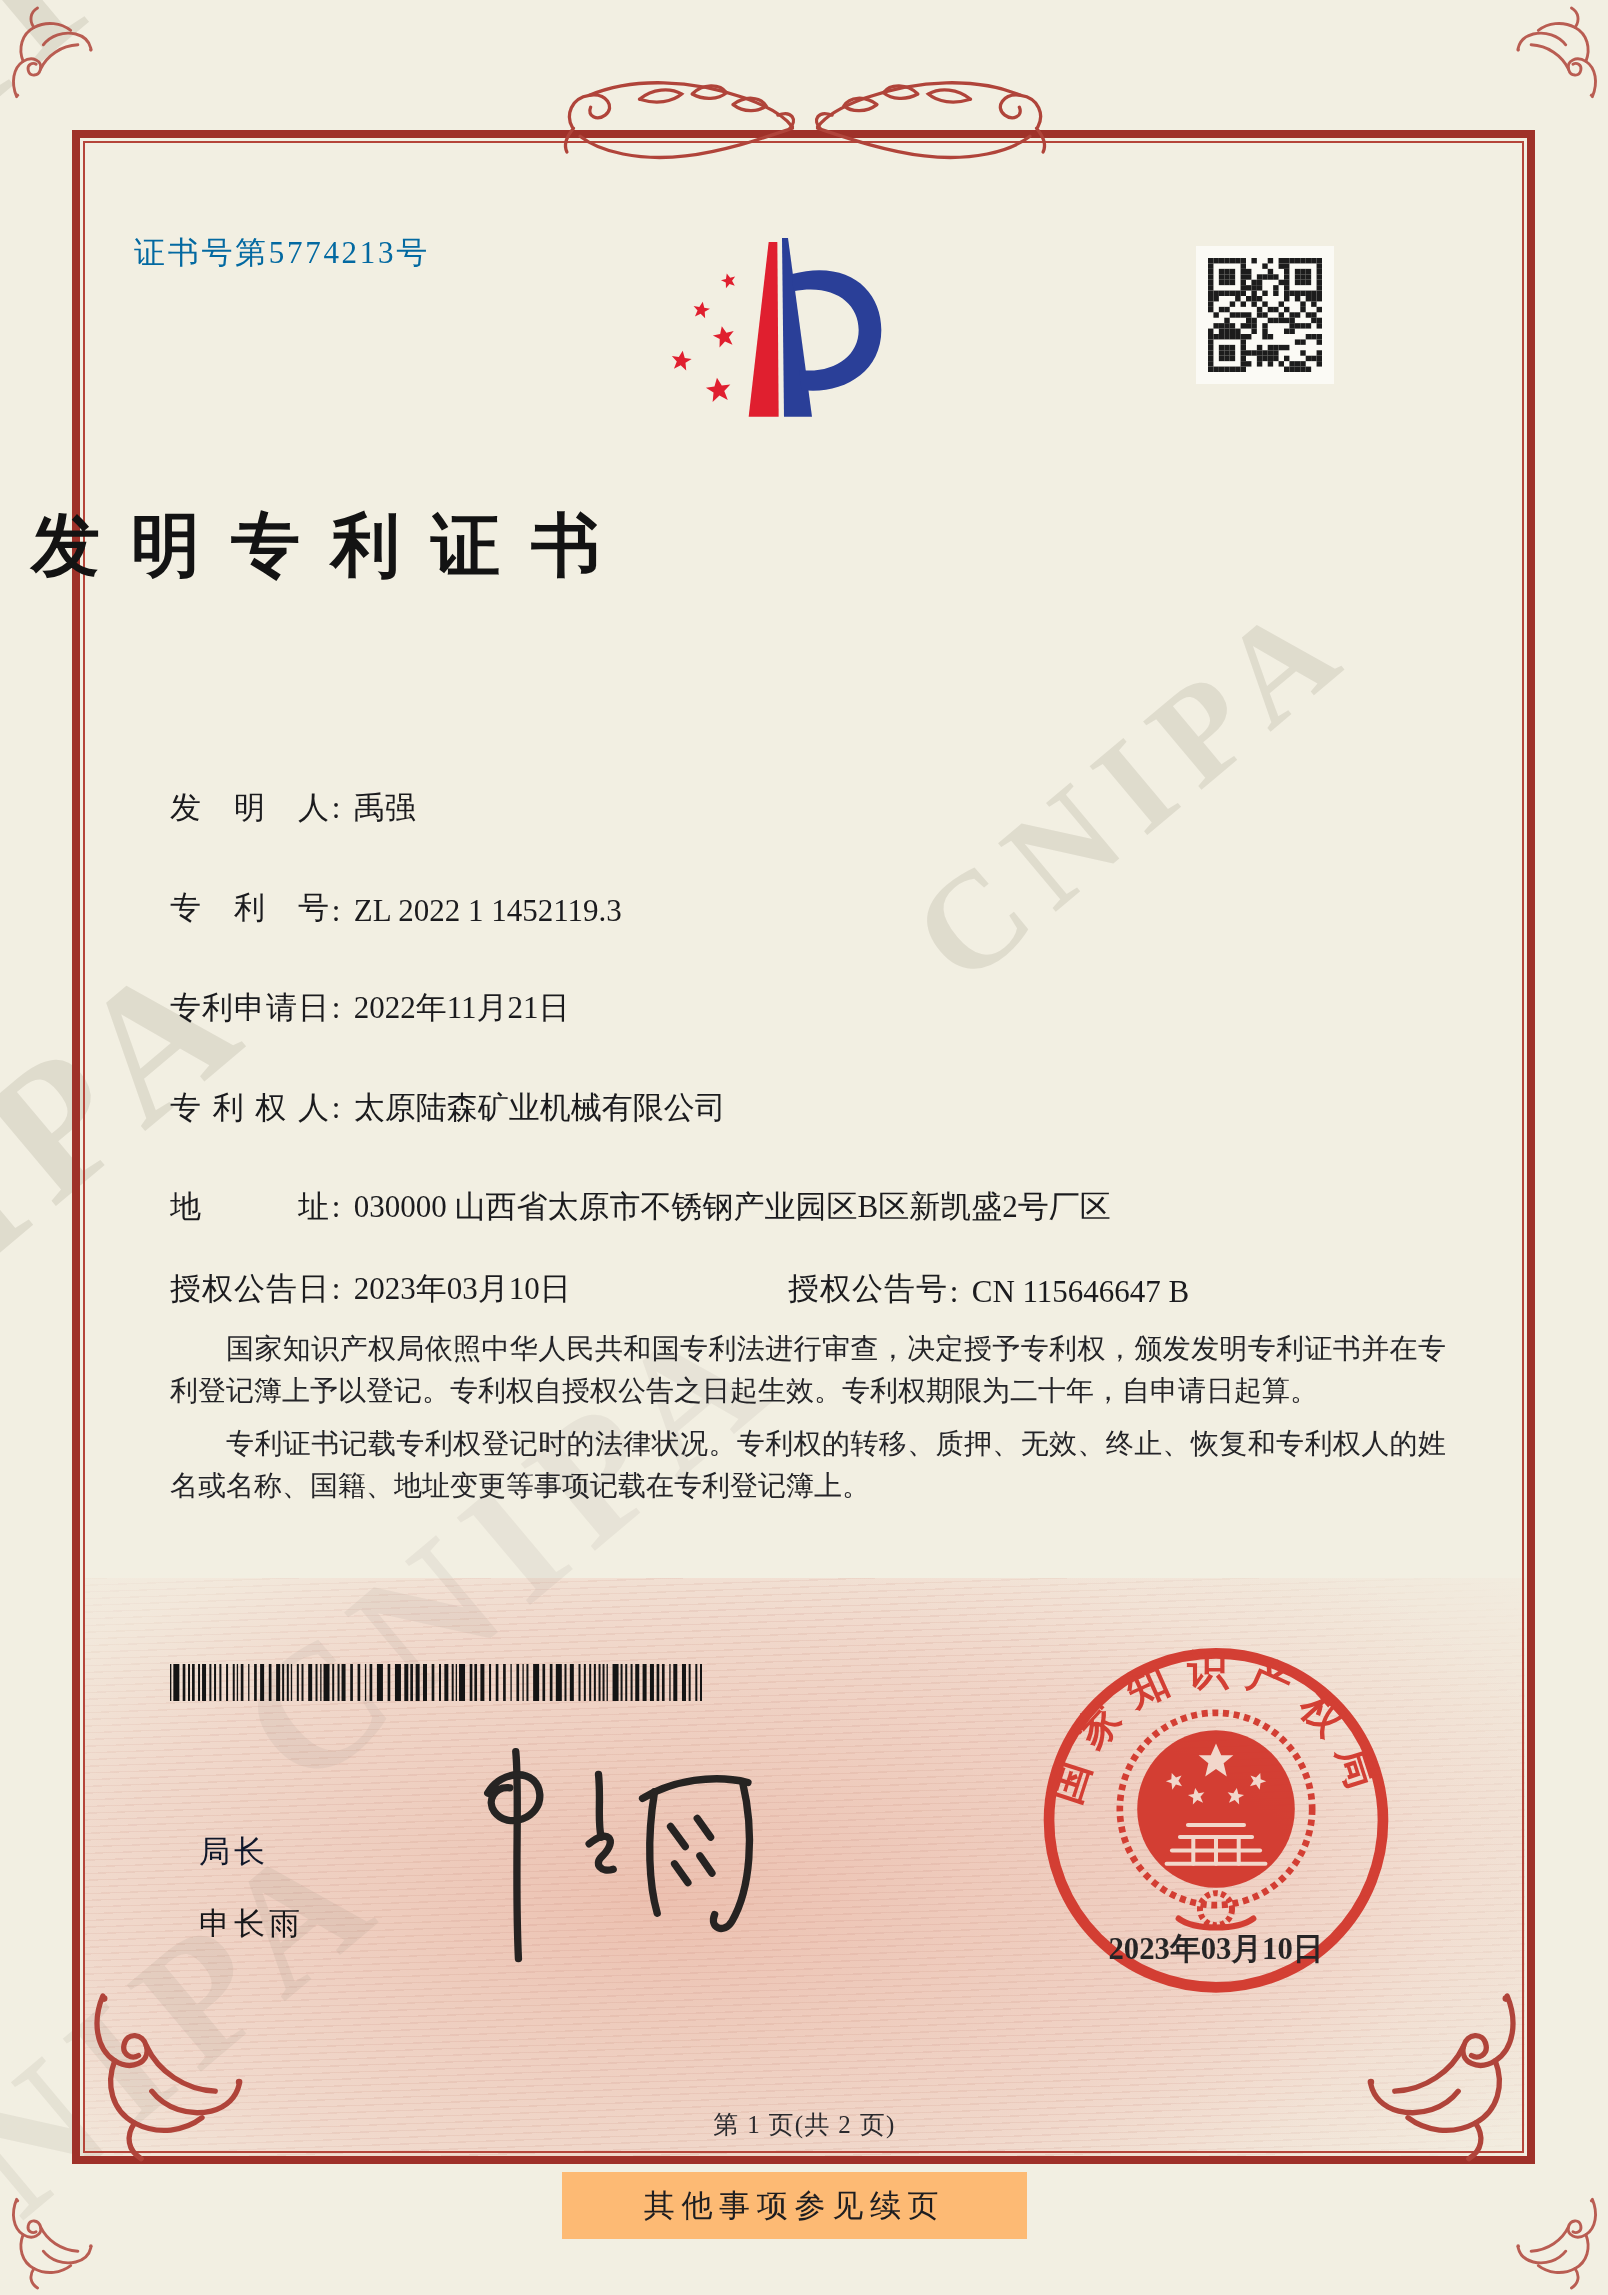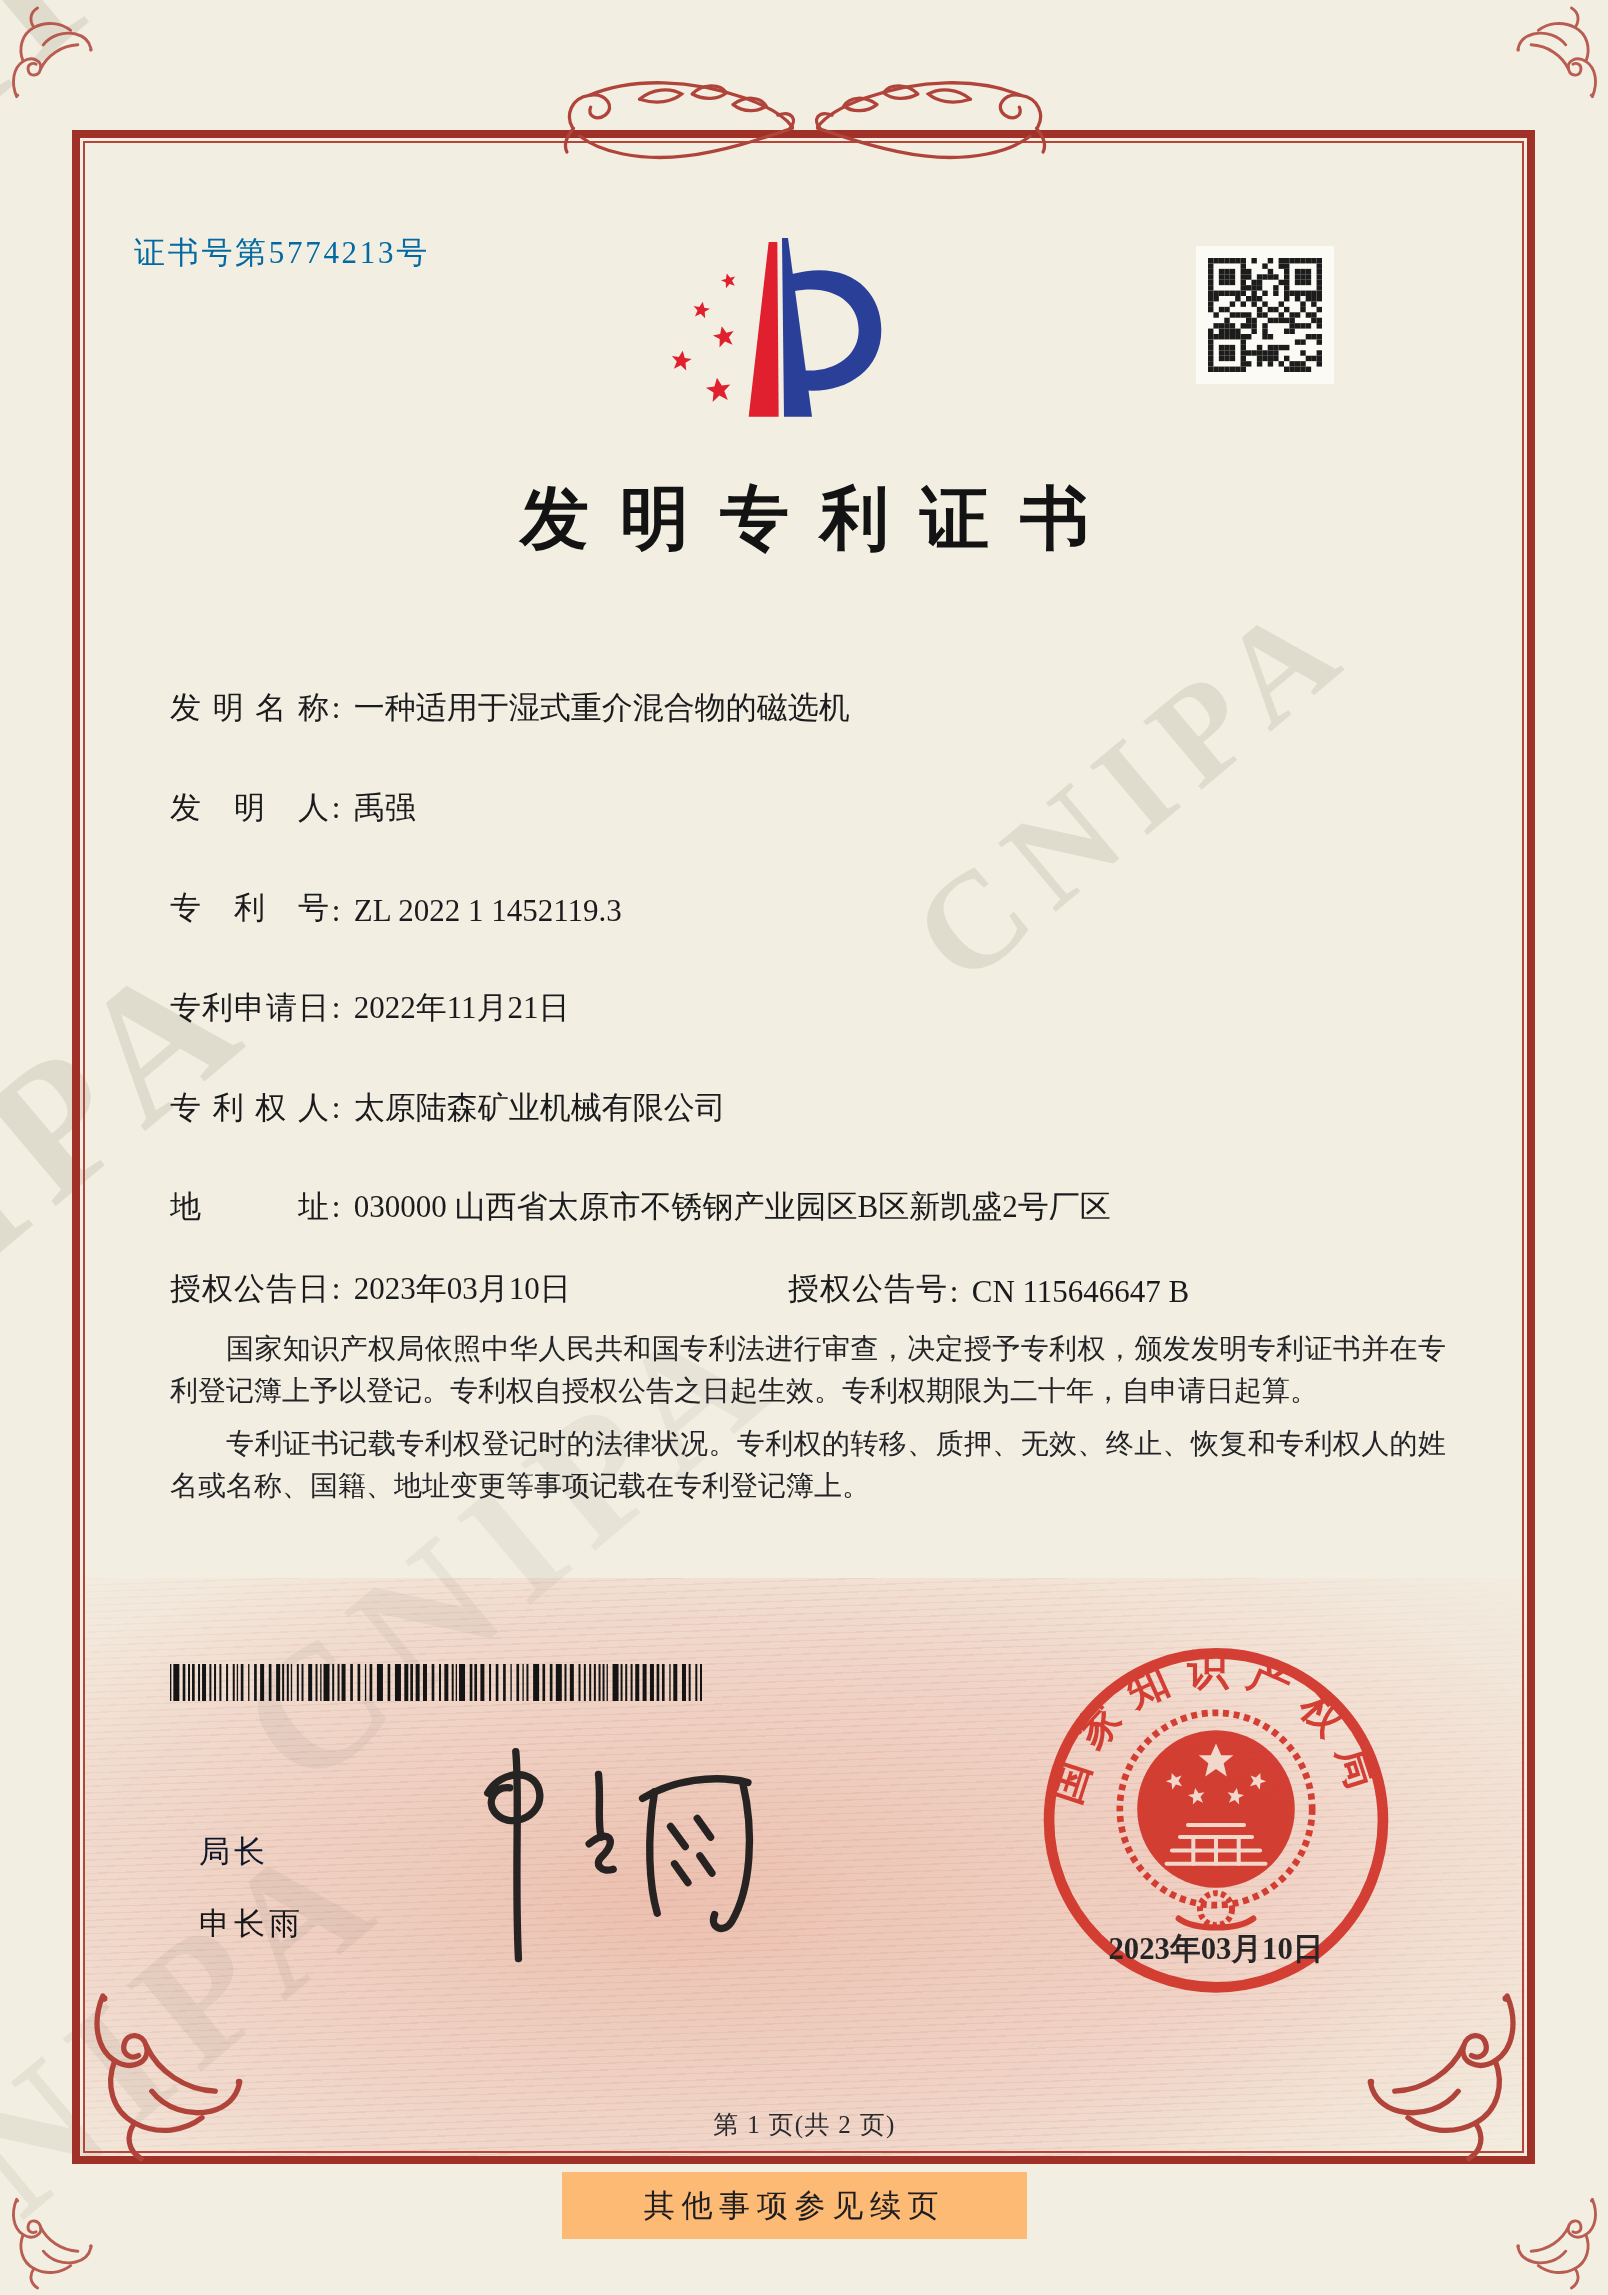--- a/index.html
+++ b/index.html
@@ -28,21 +28,21 @@
   .wm2{left:934px;top:875px;font-size:137px;transform:rotate(-40deg);}
   .wm3{left:-294px;top:1309px;font-size:187px;transform:rotate(-40deg);}
   .wm4{left:267px;top:1650px;font-size:174px;transform:rotate(-40deg);color:rgba(150,140,125,.11);}
   .wm5{left:-127px;top:2171px;font-size:174px;transform:rotate(-40deg);color:rgba(150,140,125,.13);}
 
   
   .cert-no{position:absolute;left:134px;top:232px;font-size:31px;color:#0369a1;z-index:3;letter-spacing:2.7px;}
   .logo{position:absolute;left:640px;top:235px;width:264px;height:198px;z-index:3;}
   .qr{position:absolute;left:1196px;top:246px;width:138px;height:138px;background:#fbfaf5;
       z-index:3;display:flex;align-items:center;justify-content:center;}
-  .title{position:absolute;left:0;top:473px;width:100%;text-align:center;font-size:69px;
+  .title{position:absolute;left:0;top:500px;width:100%;font-size:69px;
          font-weight:700;color:#131313;letter-spacing:31px;text-indent:31px;z-index:3;}
 
   
   .row{position:absolute;left:170px;font-size:31px;color:#1b1b1e;z-index:3;white-space:nowrap;}
   .flabel{display:inline-block;width:159px;text-align:justify;text-align-last:justify;vertical-align:bottom;}
   .colon{display:inline-block;margin:0 13.4px 0 2.7px;}
   .r1{top:687px}.r2{top:787px}.r3{top:887px}.r4{top:987px}.r5{top:1087px}.r6{top:1186px}
   .r7{top:1268px}
   .grant2{position:absolute;left:788px;top:1268px;font-size:31px;color:#1b1b1e;z-index:3;white-space:nowrap;}
 
@@ -394,23 +394,20 @@
         <rect x="112" y="160" width="8" height="8" fill="#1c1c1c"></rect>
         <rect x="120" y="160" width="8" height="8" fill="#1c1c1c"></rect>
         <rect x="128" y="160" width="8" height="8" fill="#1c1c1c"></rect>
         <rect x="136" y="160" width="8" height="8" fill="#1c1c1c"></rect>
         <rect x="144" y="160" width="8" height="8" fill="#1c1c1c"></rect>
       </svg>
   </div>
 
   <div class="title">发明专利证书</div>
 
-  <div class="row r1">
-    <span class="flabel">发明名称</span><span class="colon">:</span><span>一种适用于湿式重介混合物的磁选机</span>
-  </div>
   <div class="row r2">
     <span class="flabel">发明人</span><span class="colon">:</span><span>禹强</span>
   </div>
   <div class="row r3">
     <span class="flabel">专利号</span><span class="colon">:</span><span>ZL 2022 1 1452119.3</span>
   </div>
   <div class="row r4">
     <span class="flabel">专利申请日</span><span class="colon">:</span><span>2022年11月21日</span>
   </div>
   <div class="row r5">

